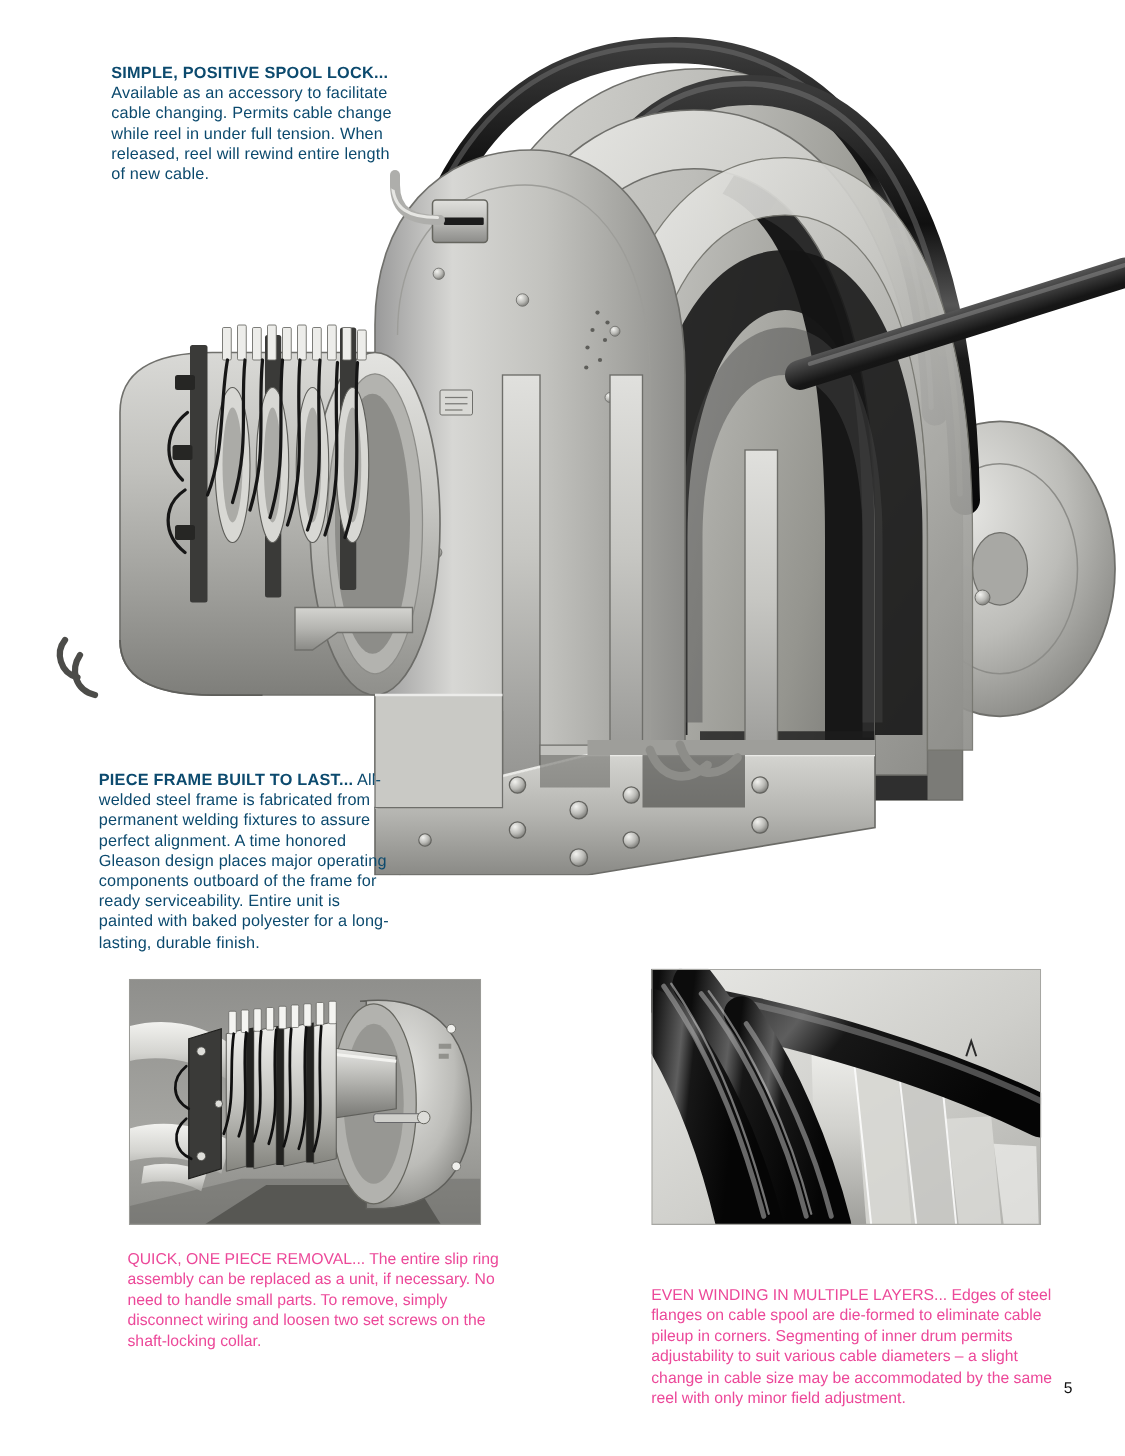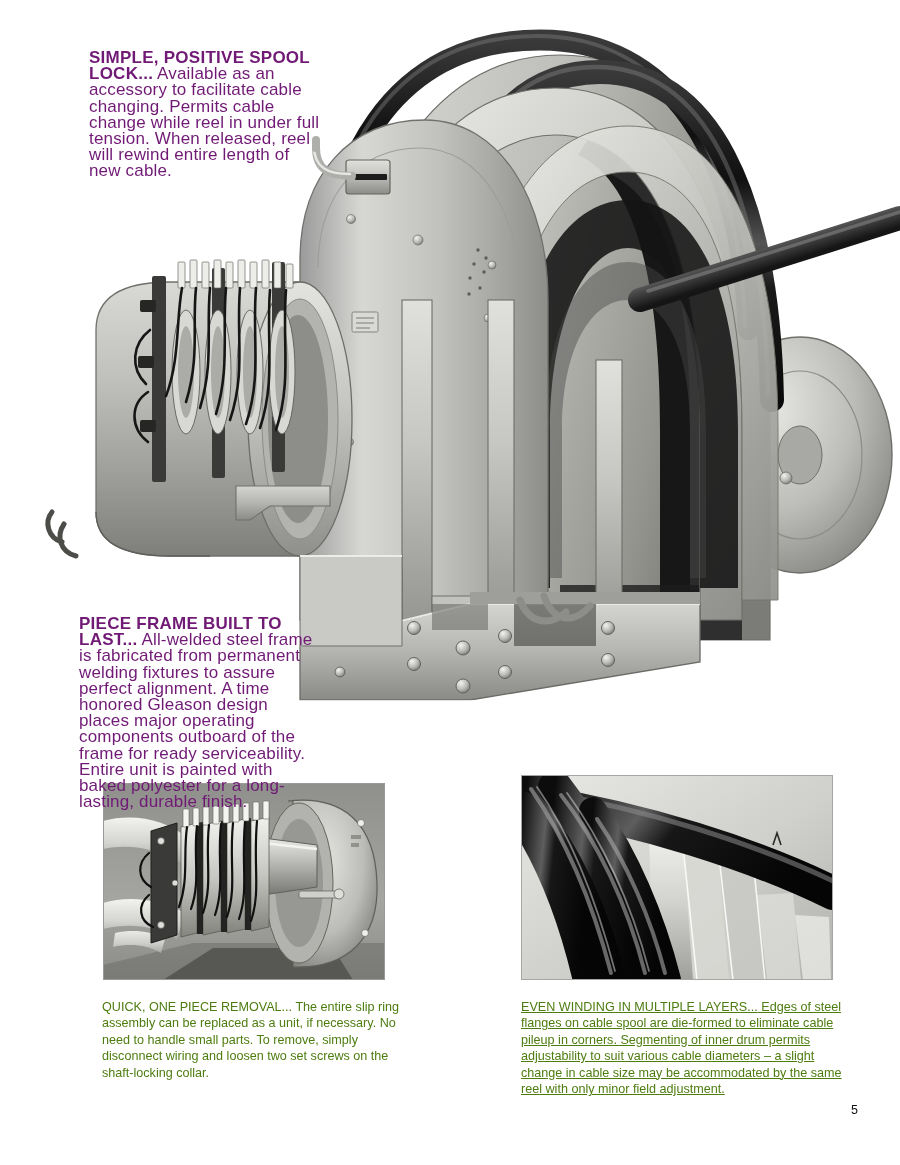--- a/index.html
+++ b/index.html
@@ -12,23 +12,23 @@
     height: 1165px;
     position: relative;
     overflow: hidden;
     font-family: "Liberation Sans", sans-serif;
     color: #000000;
   }
 
   
   .callout {
     position: absolute;
-    font-size: 17px;
+    font-size: 13px;
     line-height: 16.2px;
-    color: #701a75;
+    color: #0c4a6e;
     letter-spacing: 0.01em;
   }
   .callout .hd {
     font-weight: bold;
     letter-spacing: 0.015em;
   }
   #callout-spool-lock {
     left: 89px;
     top: 50px;
     width: 232px;
@@ -36,32 +36,31 @@
   #callout-rugged-frame {
     left: 79px;
     top: 616px;
     width: 240px;
   }
 
   .caption {
     position: absolute;
     font-size: 12.6px;
     line-height: 16.4px;
-    color: #4d7c0f;
+    color: #ec4899;
   }
   #caption-quick-removal {
     left: 102px;
     top: 999px;
     width: 318px;
   }
   #caption-even-winding {
     left: 521px;
-    top: 999px;
+    top: 1028px;
     width: 322px;
-    text-decoration: underline;
   }
 
   #page-number {
     position: absolute;
     right: 42px;
     top: 1103px;
     font-size: 12.5px;
     color: #111;
   }
 

